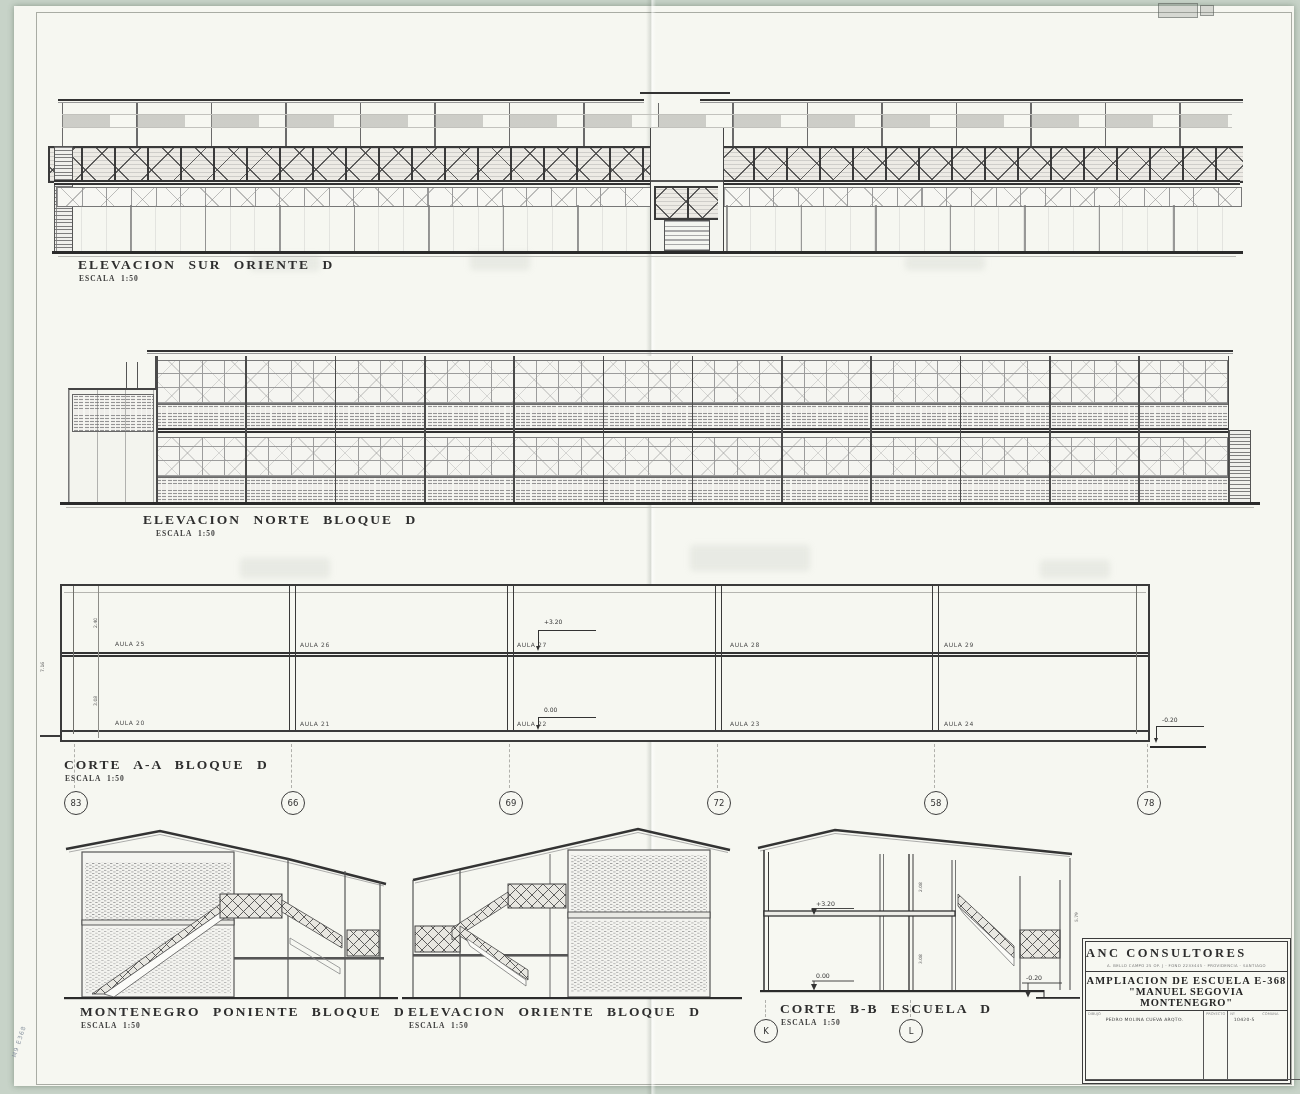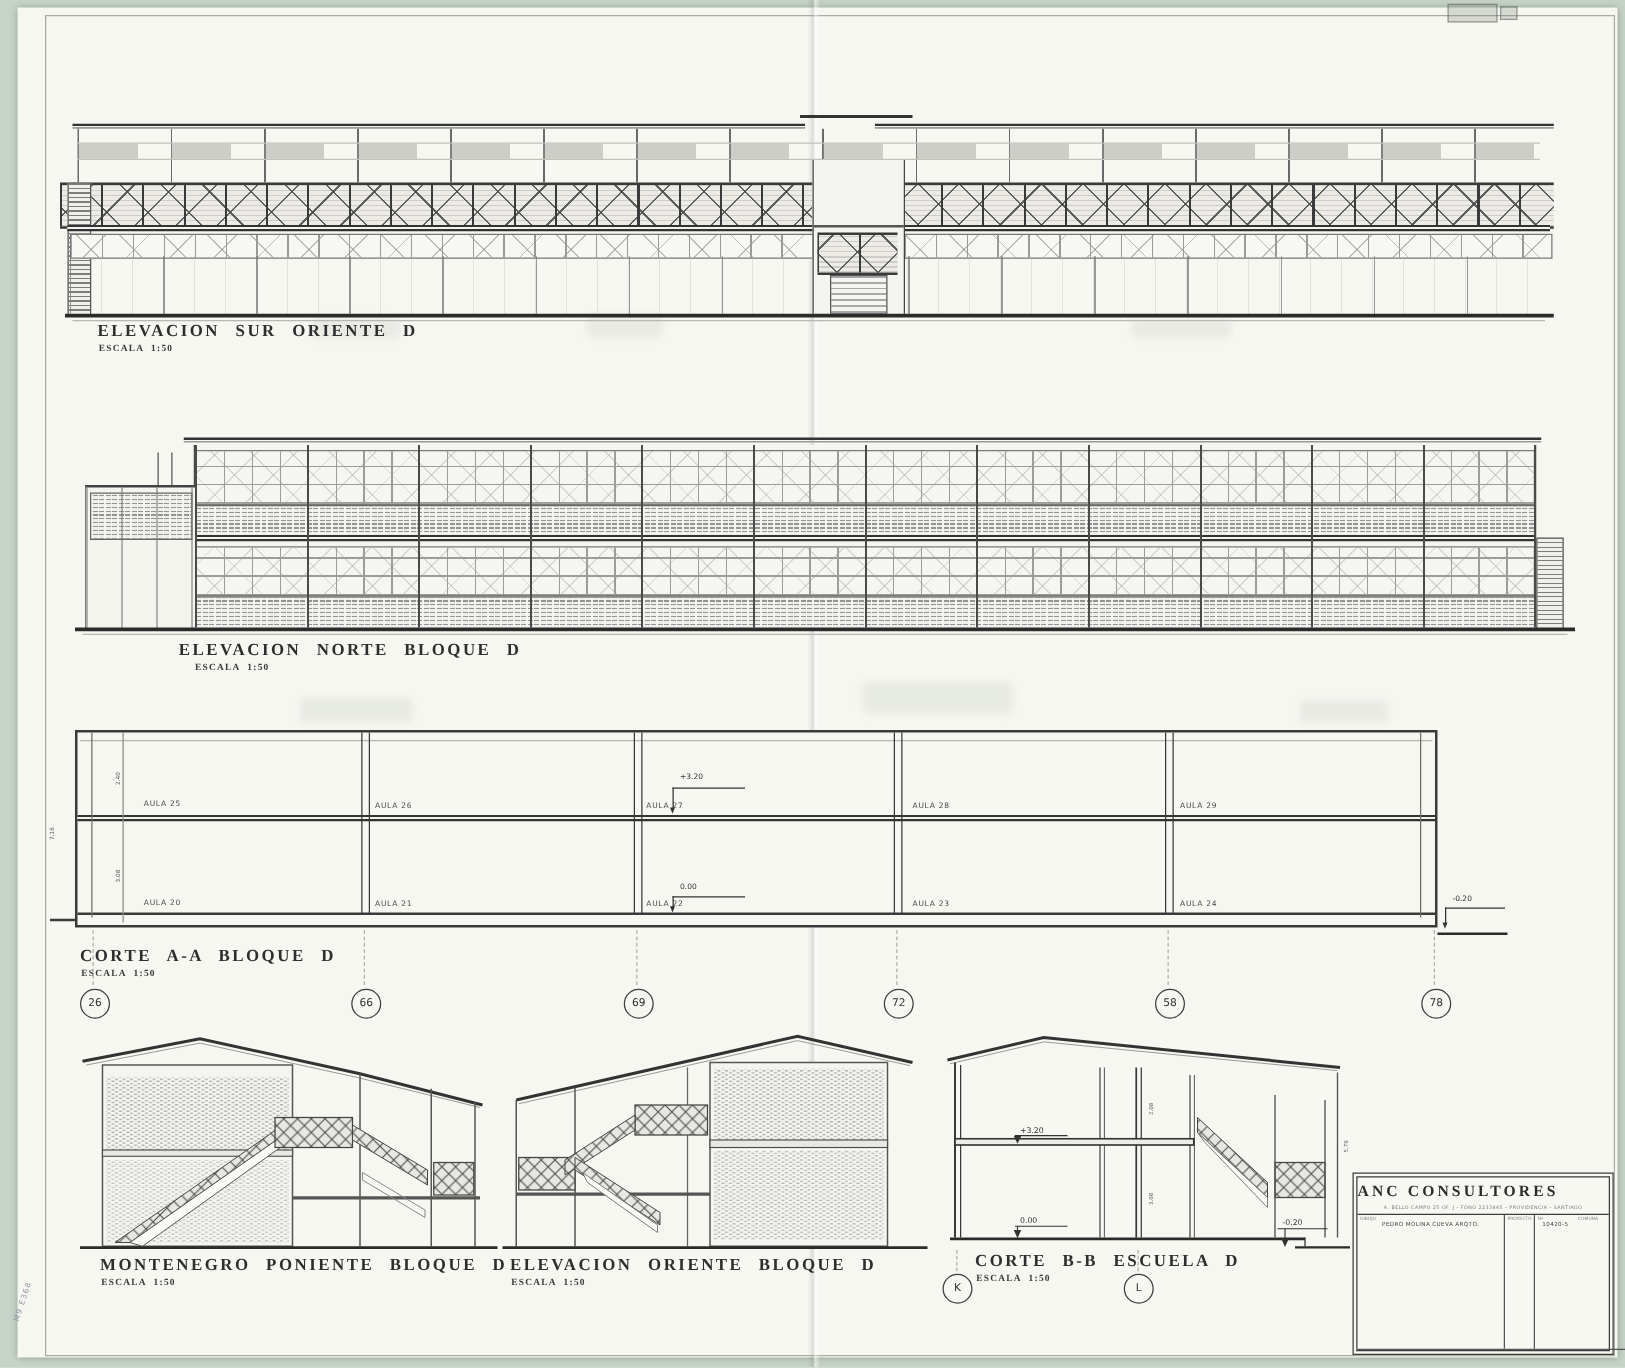--- a/index.html
+++ b/index.html
@@ -188,21 +188,21 @@
   </div>
   <div class="dwg-title" style="left:64px;top:757px">CORTE A-A BLOQUE D</div>
   <div class="dwg-scale" style="left:65px;top:774px">ESCALA 1:50</div>
 
   <div class="dashlead" style="left:74px;top:744px;height:44px"></div>
   <div class="dashlead" style="left:291px;top:744px;height:44px"></div>
   <div class="dashlead" style="left:509px;top:744px;height:44px"></div>
   <div class="dashlead" style="left:717px;top:744px;height:44px"></div>
   <div class="dashlead" style="left:934px;top:744px;height:44px"></div>
   <div class="dashlead" style="left:1147px;top:744px;height:44px"></div>
-  <div class="bubble" style="left:64px;top:791px">26</div>
+  <div class="bubble" style="left:64px;top:791px">83</div>
   <div class="bubble" style="left:281px;top:791px">66</div>
   <div class="bubble" style="left:499px;top:791px">69</div>
   <div class="bubble" style="left:707px;top:791px">72</div>
   <div class="bubble" style="left:924px;top:791px">58</div>
   <div class="bubble" style="left:1137px;top:791px">78</div>
 
   <svg style="position:absolute;left:62px;top:818px" width="340" height="190" viewBox="0 0 340 190">
     <defs>
       <pattern id="latP" width="11" height="11" patternUnits="userSpaceOnUse">
         <rect width="11" height="11" fill="#e8e7e1"></rect>
@@ -312,20 +312,24 @@
   <div class="dwg-scale" style="left:781px;top:1018px">ESCALA 1:50</div>
   <div class="dashlead" style="left:765px;top:1000px;height:17px"></div>
   <div class="dashlead" style="left:910px;top:1000px;height:17px"></div>
   <div class="bubble" style="left:754px;top:1019px">K</div>
   <div class="bubble" style="left:899px;top:1019px">L</div>
 
   <div id="tb">
     <div class="inner">
       <div class="co">ANC CONSULTORES</div>
       <div class="cosmall">A. BELLO CAMPO 25 OF. J - FONO 2233445 - PROVIDENCIA - SANTIAGO</div>
+      <div class="proj">
+        <div class="l1">AMPLIACION DE ESCUELA E-368</div>
+        <div class="l2">"MANUEL SEGOVIA MONTENEGRO"</div>
+      </div>
       <div class="grid">
         <div class="r" style="flex:0 0 17px">
           <div class="c" style="width:118px">
             <span class="lab">DIBUJO</span>
             <span class="val">PEDRO MOLINA CUEVA ARQTO.</span>
           </div>
           <div class="c" style="flex:1">
             <span class="lab">PROYECTO</span>
           </div>
           <div class="c" style="width:32px">

